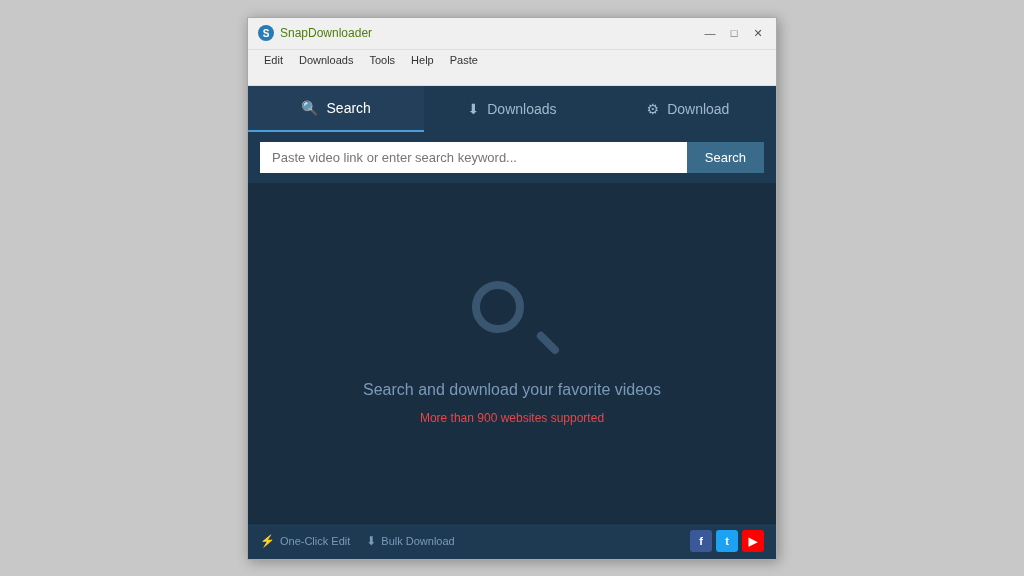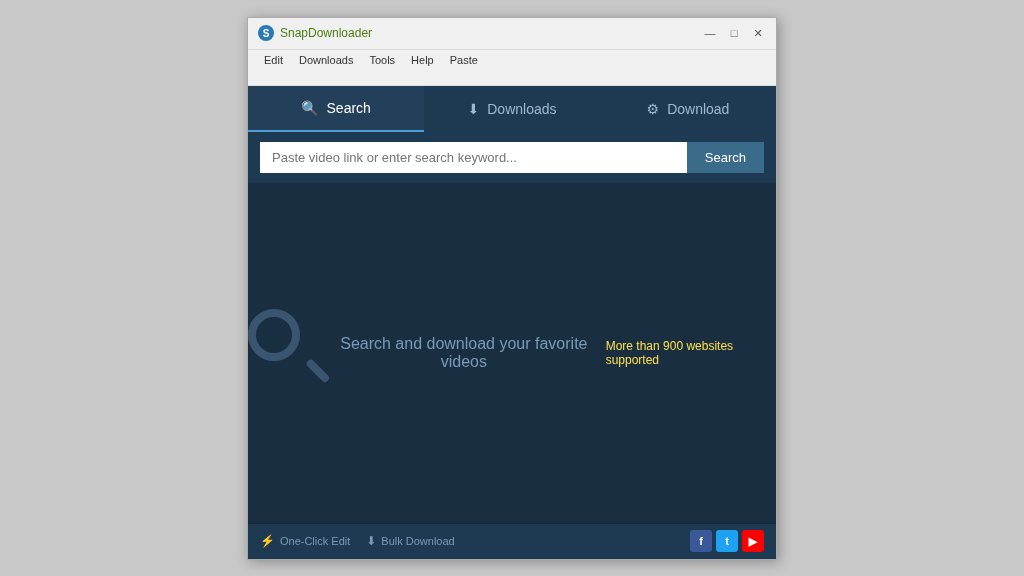--- a/index.html
+++ b/index.html
@@ -135,24 +135,24 @@
       font-size: 13px;
       cursor: pointer;
       font-weight: 500;
     }
 
     
     .main-content {
       background: #1a2e42;
       flex: 1;
       display: flex;
-      flex-direction: row;
-      align-items: center;
-      justify-content: center;
-      gap: 4px;
+      flex-direction: column;
+      align-items: center;
+      justify-content: center;
+      gap: 12px;
       min-height: 340px;
     }
 
     
     .big-search-icon {
       width: 80px;
       height: 80px;
       position: relative;
       margin-bottom: 8px;
     }
@@ -177,21 +177,21 @@
       transform-origin: top center;
     }
 
     .main-heading {
       color: #7a9ab8;
       font-size: 16px;
       font-weight: 400;
       text-align: center;
     }
     .main-subtext {
-      color: #fde047;
+      color: #ef4444;
       font-size: 12px;
       text-align: left;
     }
 
     
     .status-bar {
       background: #1e3a52;
       height: 36px;
       display: flex;
       align-items: center;

